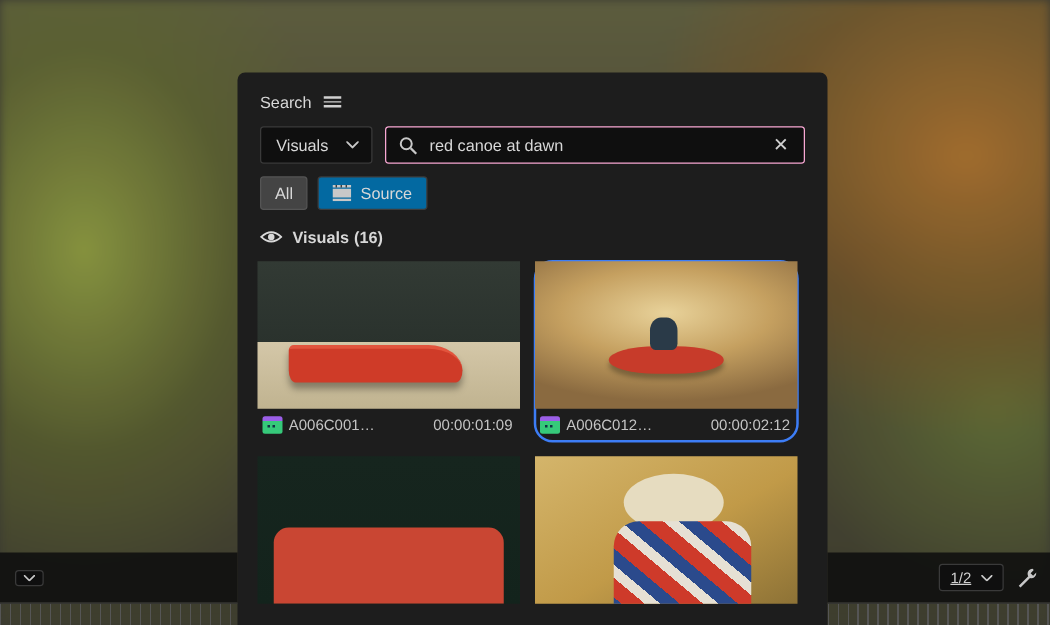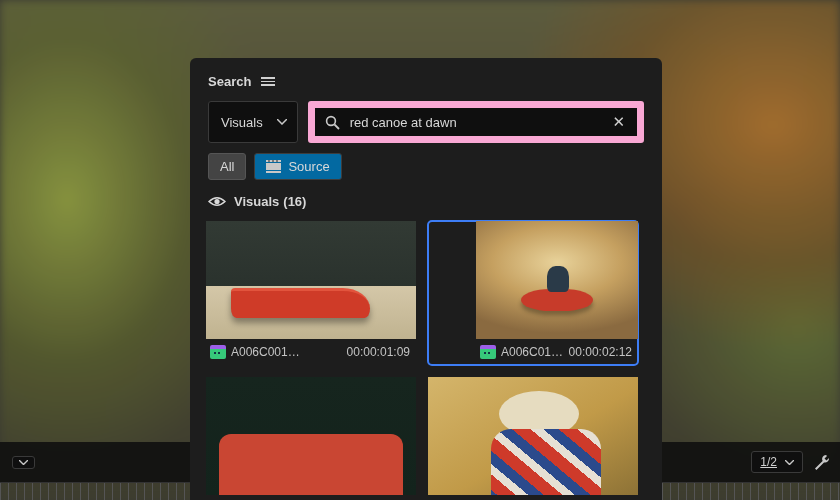--- a/index.html
+++ b/index.html
@@ -30,34 +30,34 @@
     background: #1d1d1d;
     border-radius: 6px 6px 0 0;
     color: #d8d8d8;
     font-size: 13px;
     overflow: hidden;
   }
   .hdr {
     display: flex; align-items: center;
     padding: 16px 18px 12px;
     gap: 10px;
-    font-weight: 700;
+    font-weight: 400;
   }
   .burger { display: flex; flex-direction: column; gap: 2px; cursor: pointer; }
   .burger span { width: 14px; height: 1.5px; background: #d0d0d0; }
   .srch-row { display: flex; gap: 10px; padding: 0 18px 10px; }
   .dd {
     display: flex; align-items: center; gap: 14px;
     background: #0f0f0f; border: 1px solid #3a3a3a;
     border-radius: 3px; padding: 6px 10px 6px 12px;
     cursor: pointer; font-size: 13px;
   }
   .srch {
     flex: 1; display: flex; align-items: center; gap: 10px;
-    background: #0f0f0f; border: 7px solid #f9a8d4;
+    background: #0f0f0f; border: 1px solid #f9a8d4;
     border-radius: 3px; padding: 5px 10px;
   }
   .srch input {
     flex: 1; background: transparent; border: none; outline: none;
     color: #d8d8d8; font-size: 13px;
   }
   .srch .x { cursor: pointer; color: #d0d0d0; font-size: 15px; padding: 0 2px; }
   .filters { display: flex; gap: 8px; padding: 0 18px 14px; align-items: center; }
   .chip {
     display: flex; align-items: center; gap: 7px;
@@ -71,21 +71,21 @@
     padding: 0 18px 12px; font-weight: 600;
   }
   .grid {
     display: flex; flex-wrap: wrap; gap: 12px;
     padding: 0 16px;
   }
   .thumb {
     width: 210px; border-radius: 2px;
     cursor: pointer;
   }
-  .thumb.sel { outline: 2px solid #3d7df6; outline-offset: -1px; border-radius: 4px; padding-left: 48px; }
+  .thumb.sel { outline: 2px solid #3d7df6; outline-offset: -1px; border-radius: 14px; }
   .timg { width: 100%; height: 118px; position: relative; overflow: hidden; }
   .meta {
     display: flex; align-items: center; justify-content: space-between;
     padding: 6px 6px 6px 4px;
     font-size: 12px; color: #c4c4c4;
   }
   .meta-l { display: flex; align-items: center; gap: 5px; min-width: 0; }
   .clip-ic {
     width: 16px; height: 14px; flex: 0 0 16px;
     background: linear-gradient(180deg, #9b5fe8 0%, #9b5fe8 30%, #36c97a 30%, #36c97a 100%);

